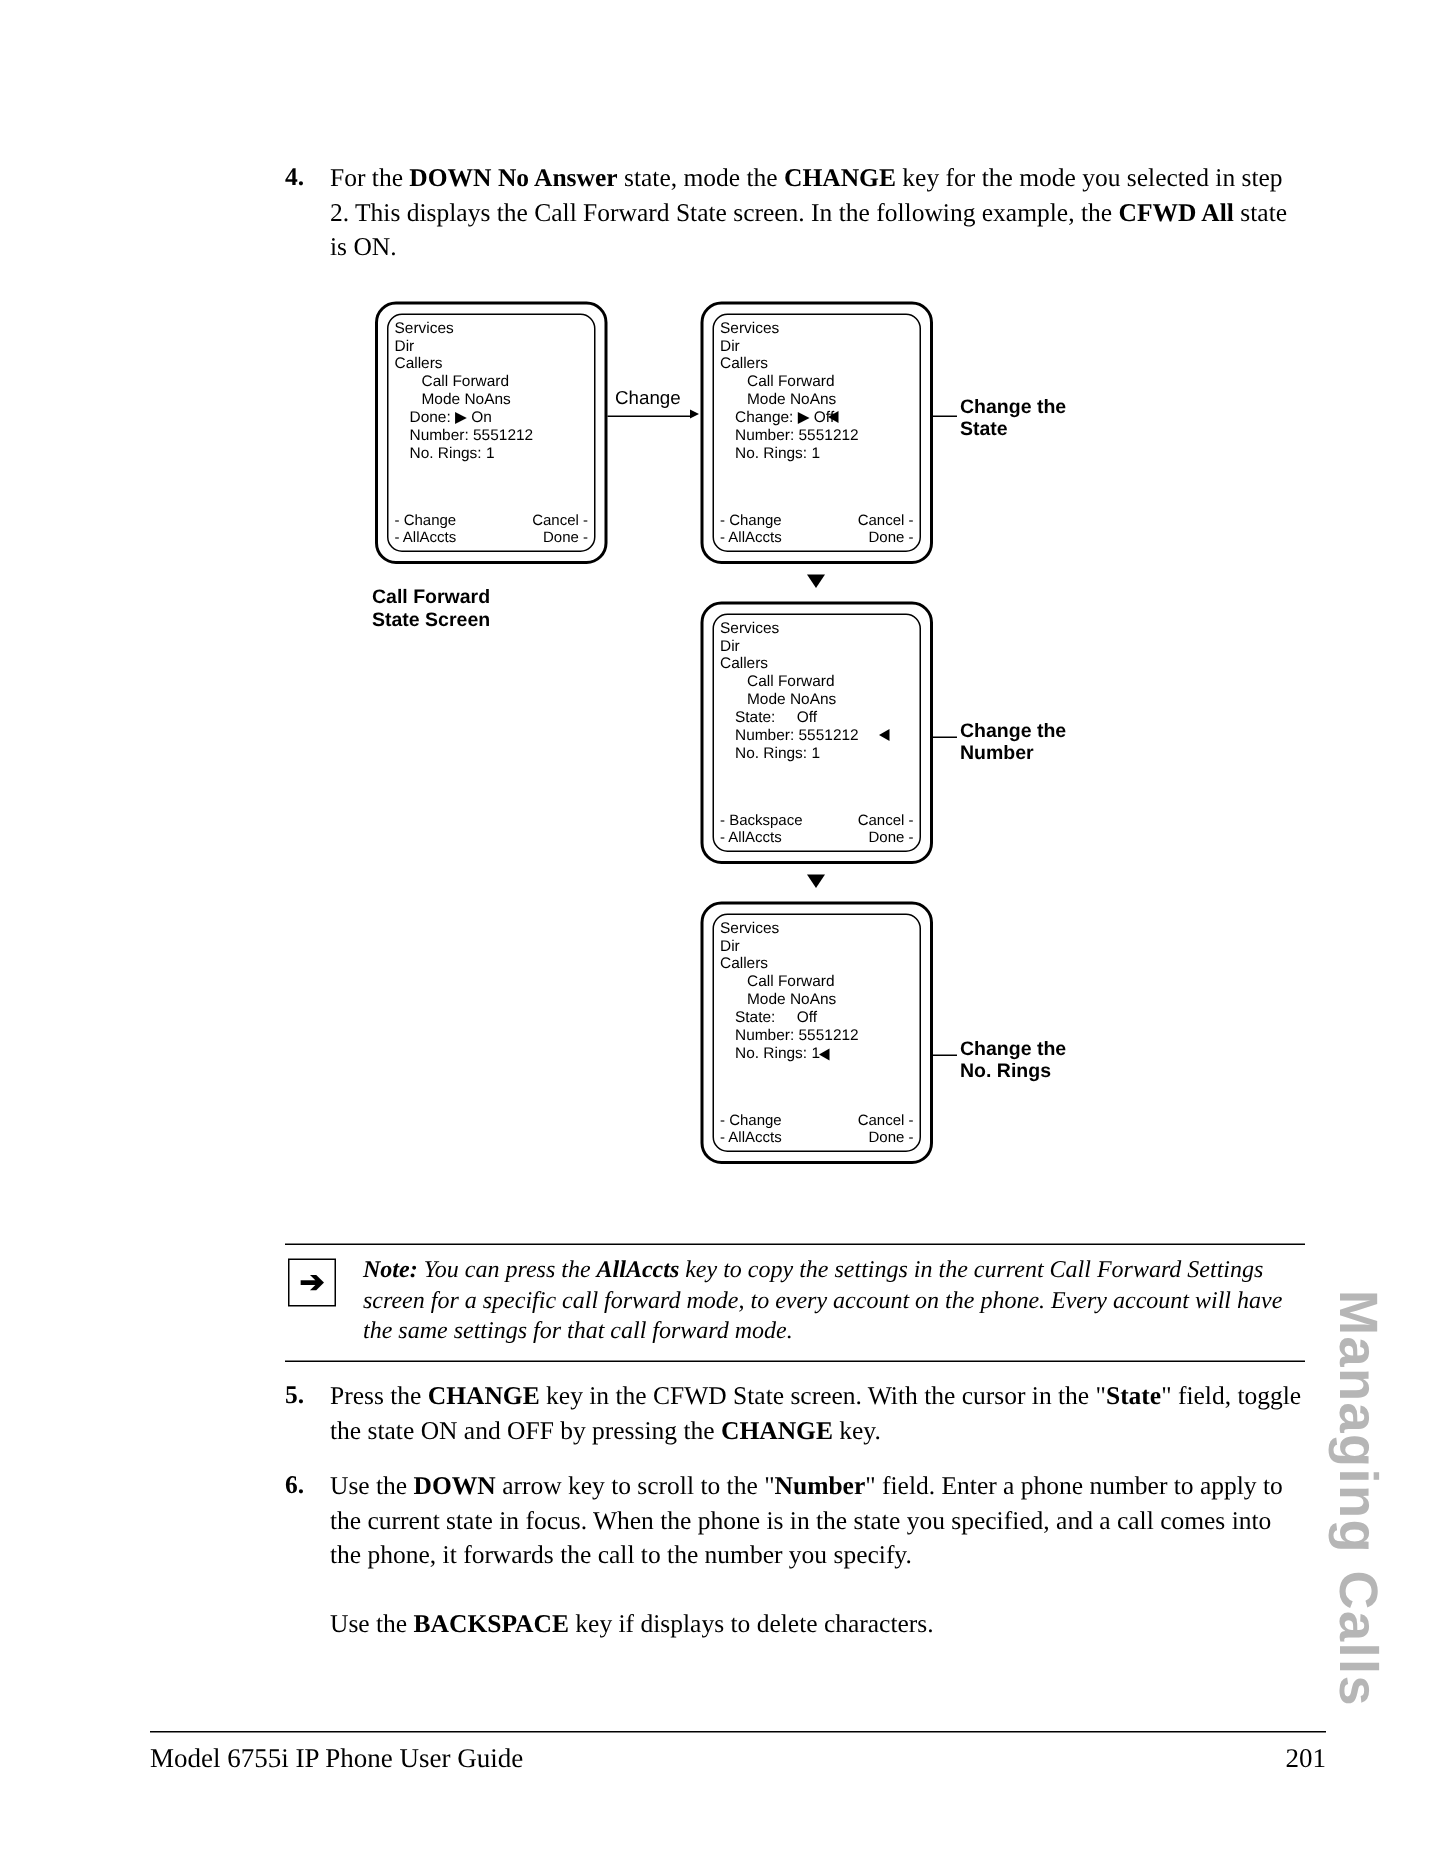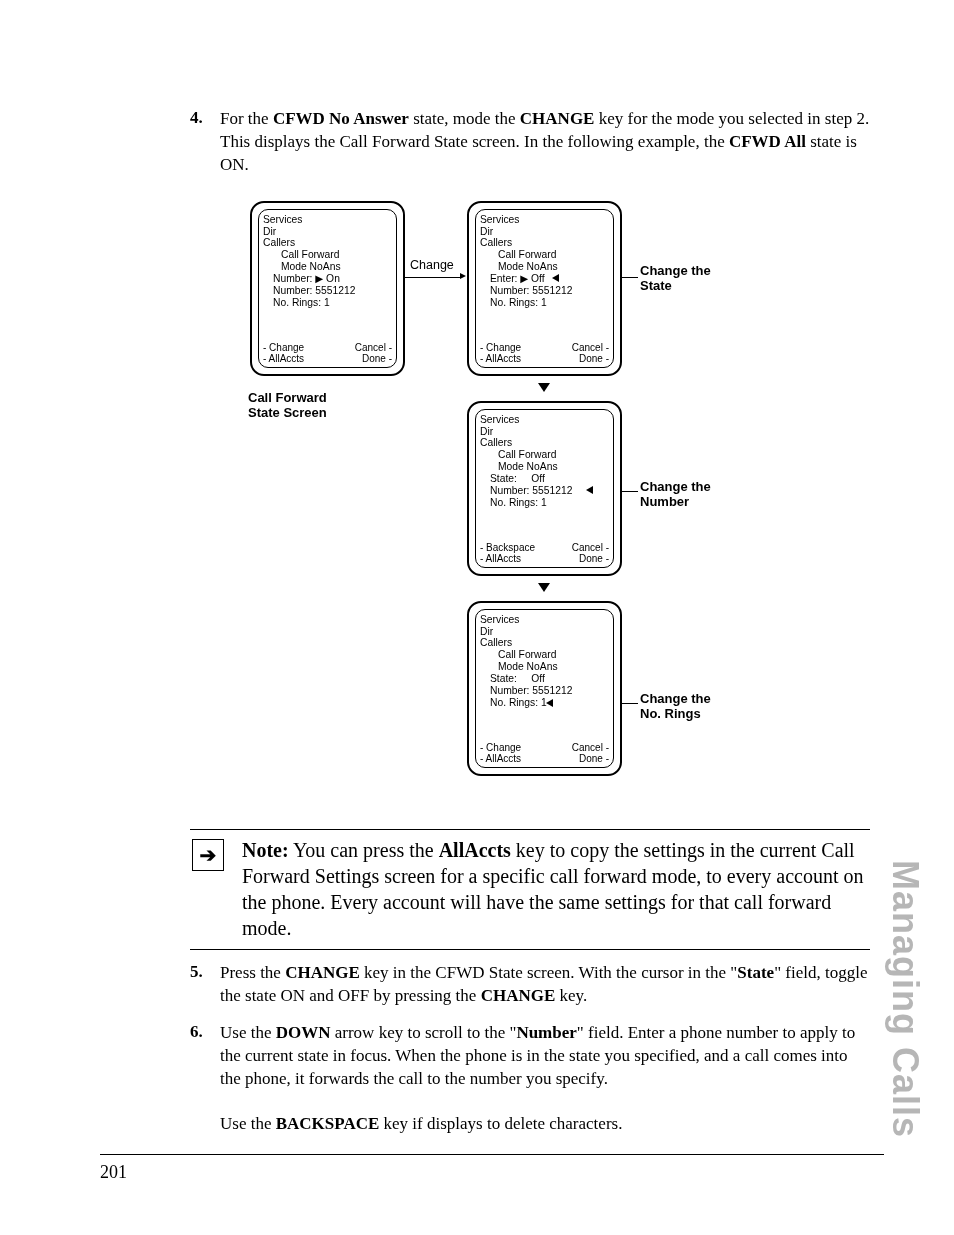--- a/index.html
+++ b/index.html
@@ -137,22 +137,23 @@
     display: flex;
     align-items: center;
     justify-content: center;
     font-size: 20px;
     font-weight: bold;
     margin-left: 2px;
     margin-top: 2px;
     flex: 0 0 30px;
   }
   .note-txt {
-    font-size: 20px;
+    font-size: 16px;
     line-height: 1.3;
+    font-style: italic;
   }
   
   .sidetab {
     position: absolute;
     right: 28px;
     top: 860px;
     font-family: Arial, Helvetica, sans-serif;
     font-size: 36px;
     font-weight: 800;
     color: #b6b6b6;
@@ -182,36 +183,36 @@
 </head>
 <body>
 
 <div class="page">
 
   <div class="content">
     <ol class="main">
       <li>
         <span class="num">4.</span>
         <span class="txt">
-          <span>For the </span><span class="b">CFWD No Answer</span><span> state, mode the </span><span class="b">CHANGE</span><span> key for the mode you selected in step 2. This displays the Call Forward State screen. In the following example, the </span><span class="b">CFWD All</span><span> state is ON.</span>
+          <span>For the </span><span class="b">DOWN No Answer</span><span> state, mode the </span><span class="b">CHANGE</span><span> key for the mode you selected in step 2. This displays the Call Forward State screen. In the following example, the </span><span class="b">CFWD All</span><span> state is ON.</span>
         </span>
       </li>
     </ol>
 
     <div class="diagram">
 
       <div class="screen" style="left:30px; top:10px;">
         <div class="inner">
           <div class="lines">
             <div class="l">Services</div>
             <div class="l">Dir</div>
             <div class="l">Callers</div>
             <div class="l ind1">Call Forward</div>
             <div class="l ind1">Mode NoAns</div>
-            <div class="l ind2">Number: ▶ On</div>
+            <div class="l ind2">Done: ▶ On</div>
             <div class="l ind2">Number: 5551212</div>
             <div class="l ind2">No. Rings: 1</div>
           </div>
           <div class="sk">
               <span class="left">Change</span>
               <span class="right">Cancel</span>
             </div>
           <div class="sk">
               <span class="left2">AllAccts</span>
               <span class="right2">Done</span>
@@ -224,21 +225,21 @@
       <div class="arrow-lbl" style="left:190px; top:67px;">Change</div>
 
       <div class="screen" style="left:247px; top:10px;">
         <div class="inner">
           <div class="lines">
             <div class="l">Services</div>
             <div class="l">Dir</div>
             <div class="l">Callers</div>
             <div class="l ind1">Call Forward</div>
             <div class="l ind1">Mode NoAns</div>
-            <div class="l ind2">Enter: ▶ Off</div>
+            <div class="l ind2">Change: ▶ Off</div>
             <div class="l ind2">Number: 5551212</div>
             <div class="l ind2">No. Rings: 1</div>
           </div>
           <div class="sk">
               <span class="left">Change</span>
               <span class="right">Cancel</span>
             </div>
           <div class="sk">
               <span class="left2">AllAccts</span>
               <span class="right2">Done</span>
@@ -335,15 +336,16 @@
           <span>Use the </span><span class="b">BACKSPACE</span><span> key if displays to delete characters.</span>
         </span>
       </li>
     </ol>
   </div>
 
   <div class="sidetab">Managing Calls</div>
 
   <div class="footrule"></div>
   <div class="footer">
+    <span>Model 6755i IP Phone User Guide</span>
     <span>201</span>
   </div>
 </div>
 
 </body></html>

